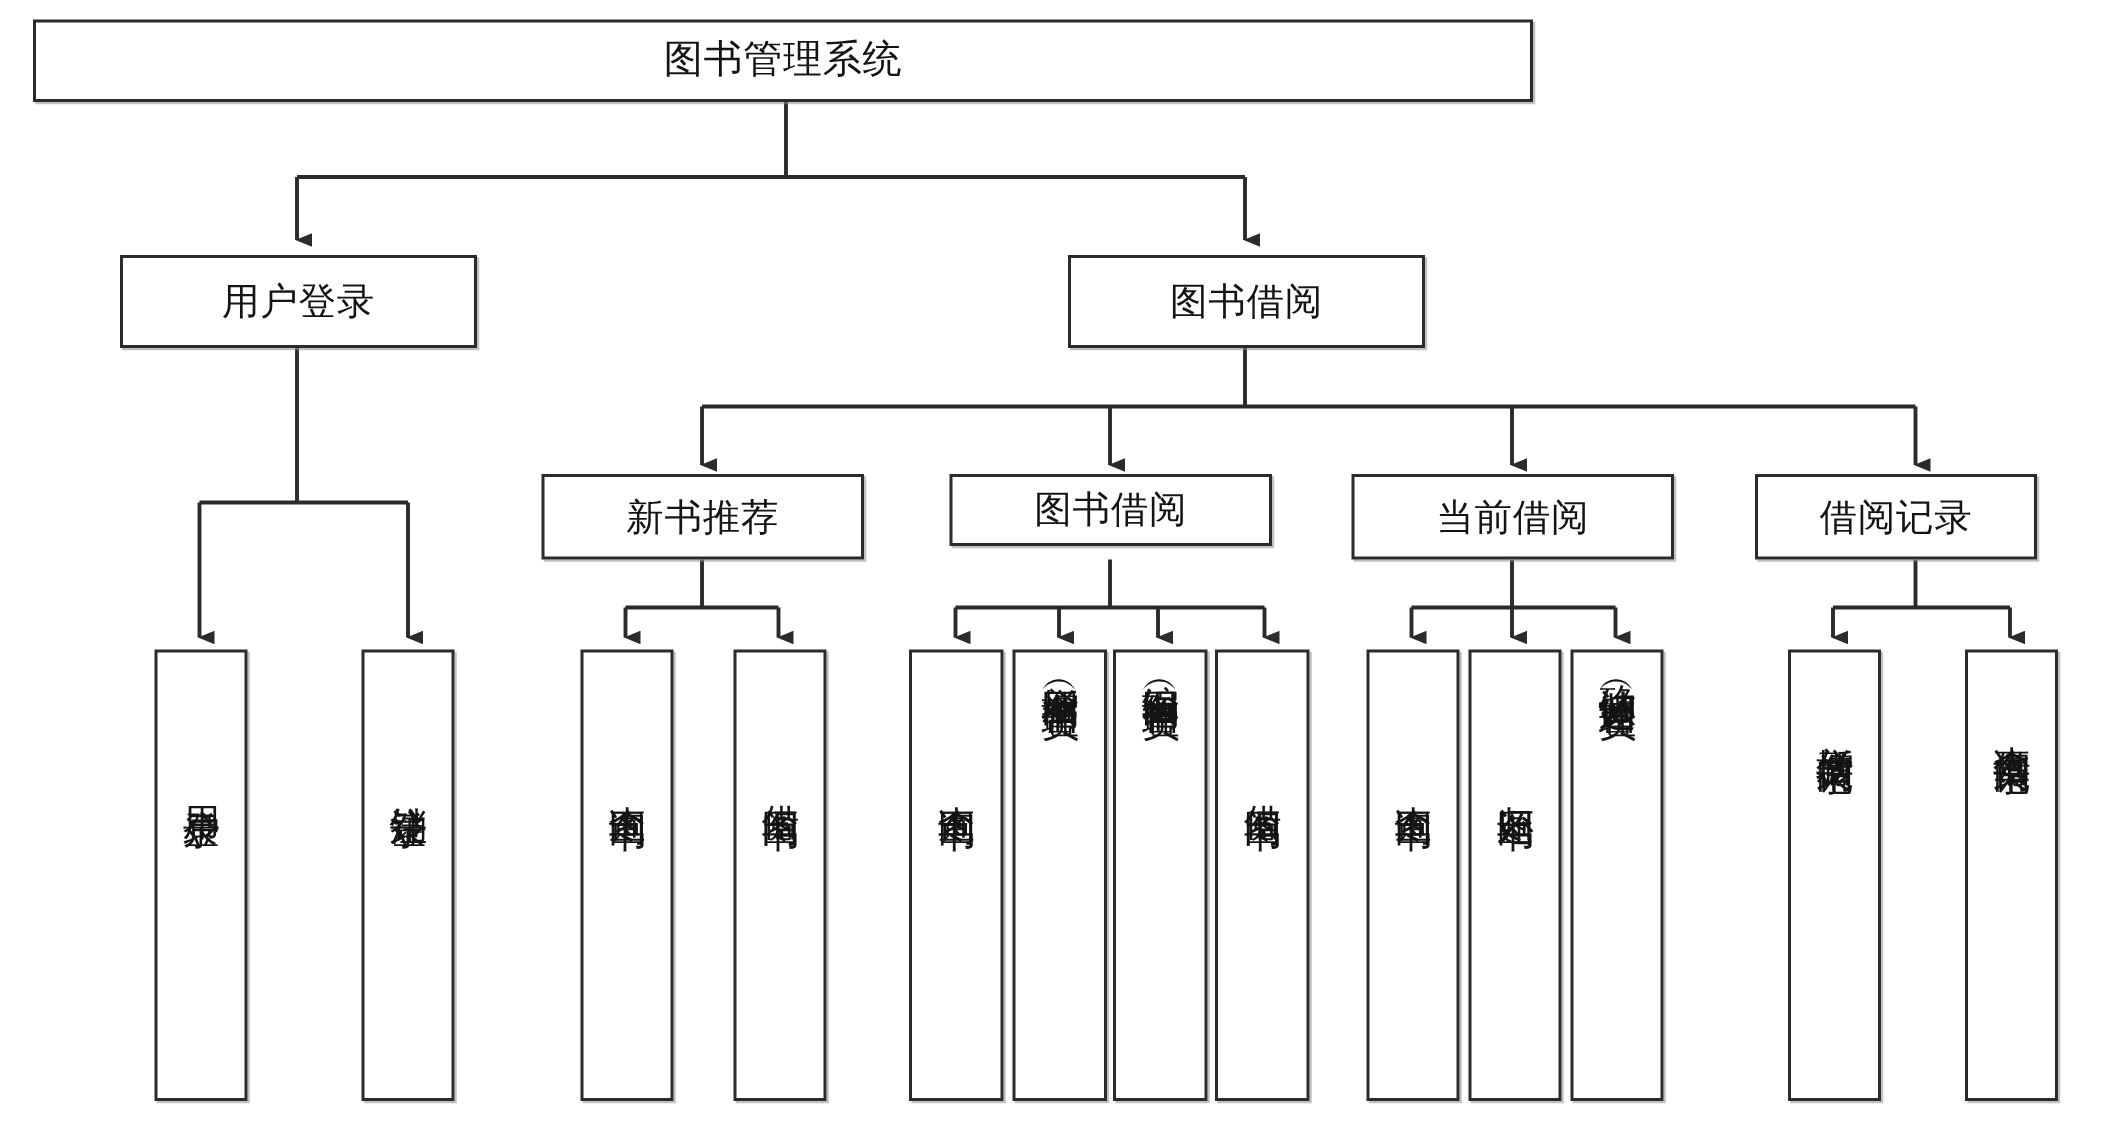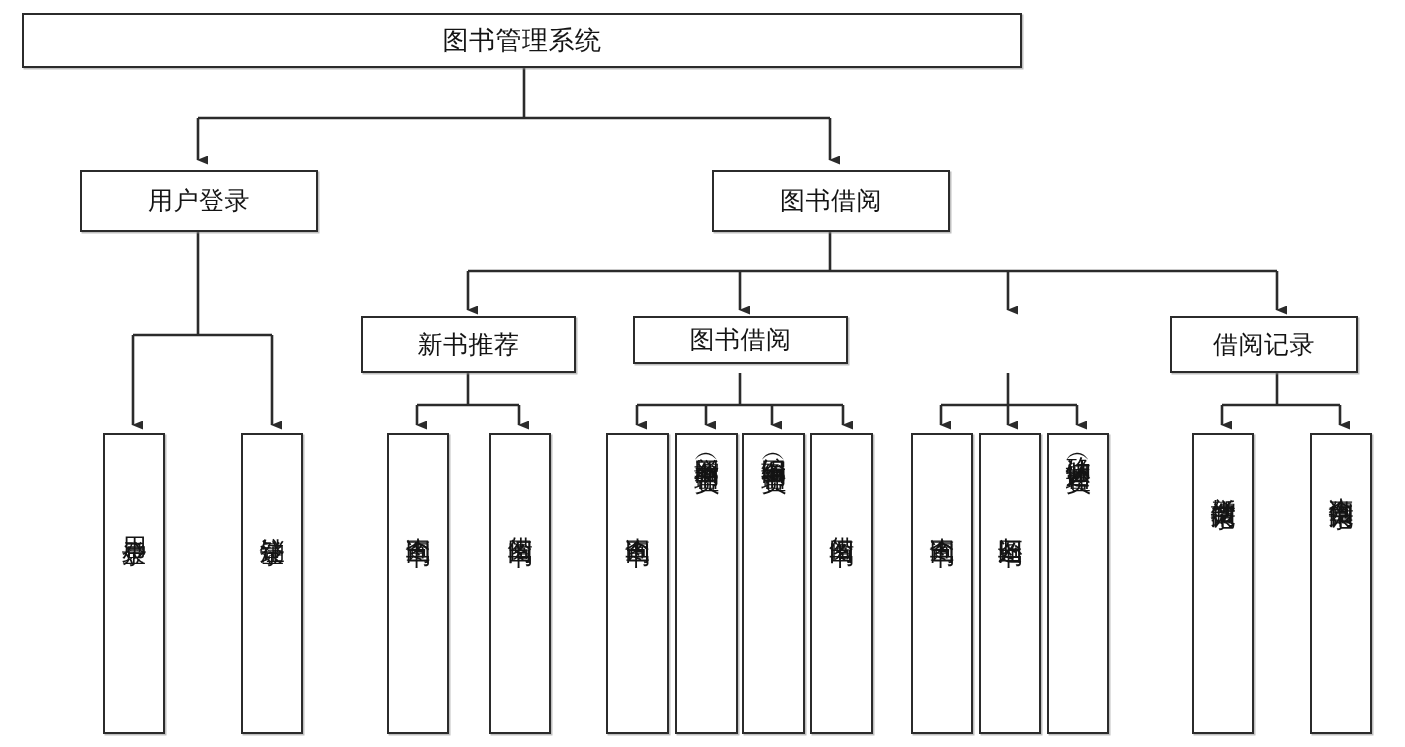--- a/index.html
+++ b/index.html
@@ -150,20 +150,23 @@
   </div>
 
   <div class="node h" style="left:361px; top:316px; width:215px; height:57px;">
     <span class="node-label">新书推荐</span>
   </div>
 
   <div class="node h" style="left:633px; top:316px; width:215px; height:48px;">
     <span class="node-label">图书借阅</span>
   </div>
 
+  <div class="node h" style="left:901px; top:316px; width:215px; height:57px;">
+    <span class="node-label">当前借阅</span>
+  </div>
 
   <div class="node h" style="left:1170px; top:316px; width:188px; height:57px;">
     <span class="node-label">借阅记录</span>
   </div>
 
   <div class="node v" style="left:103px; top:433px; width:62px; height:301px; padding-top:82px;">
     <span class="node-label">用户登录</span>
   </div>
 
   <div class="node v" style="left:241px; top:433px; width:62px; height:301px; padding-top:82px;">

